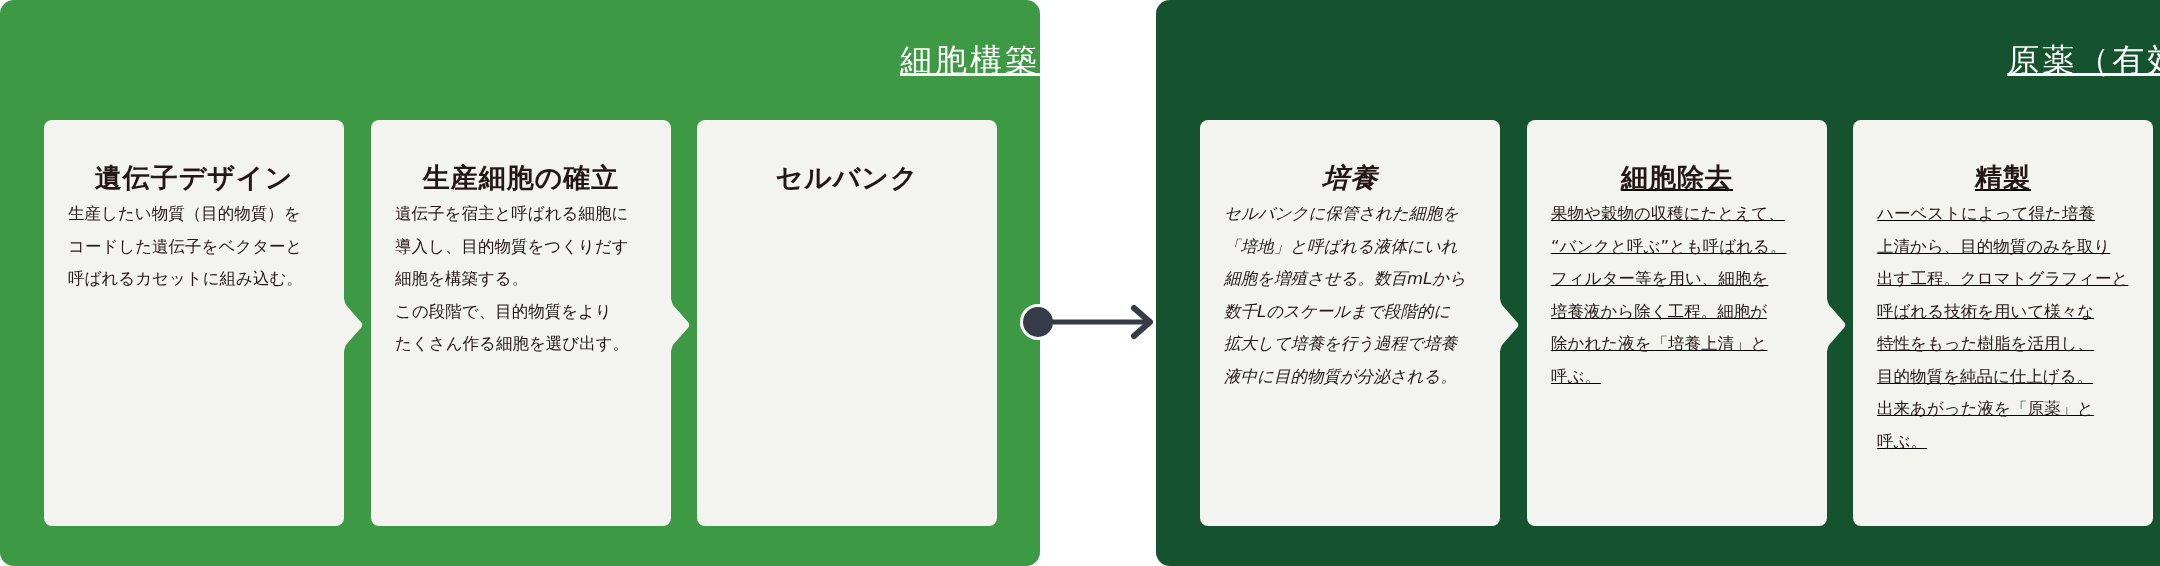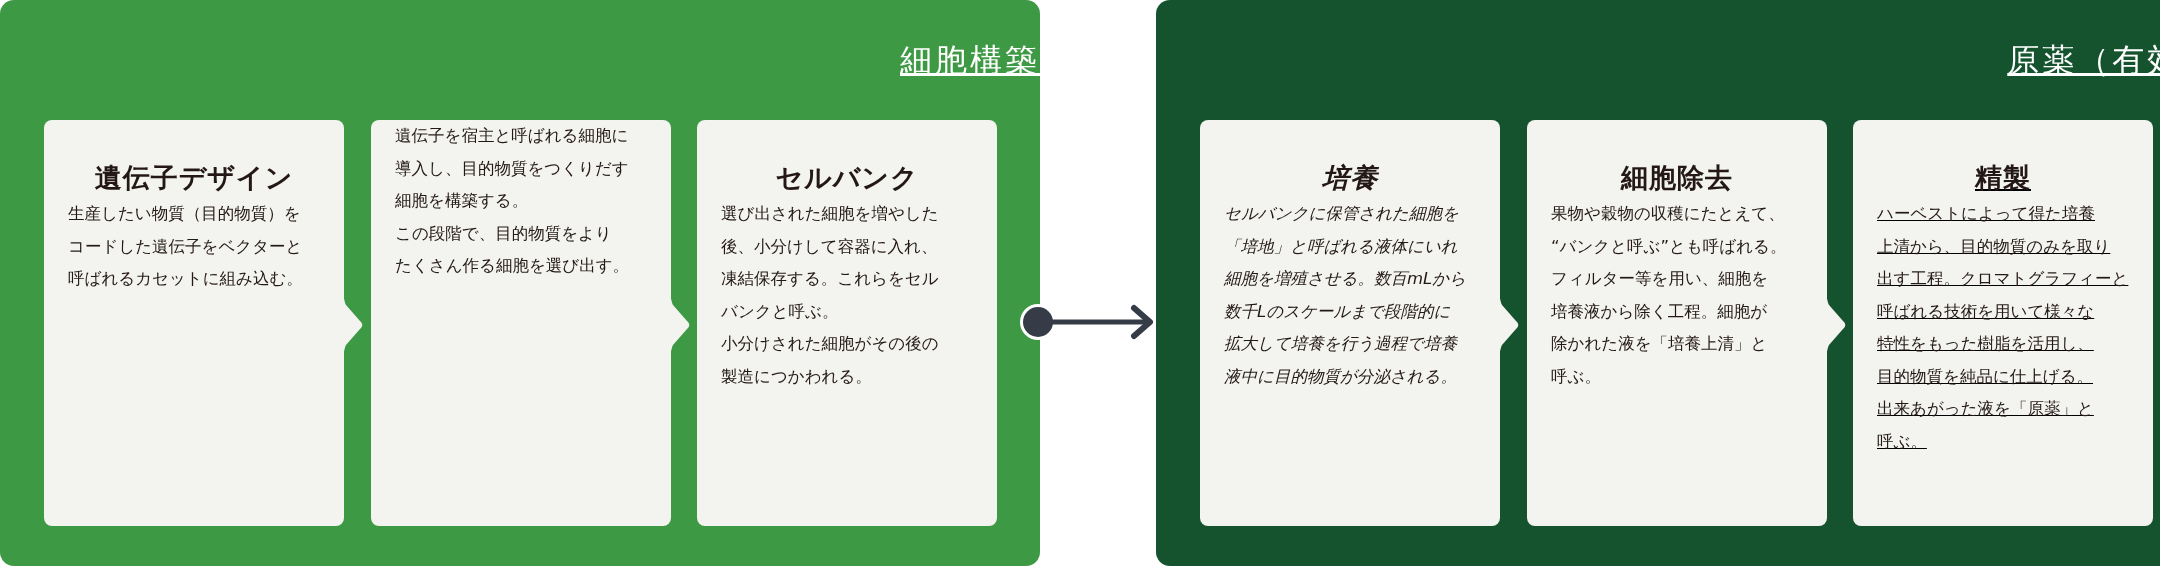--- a/index.html
+++ b/index.html
@@ -29,58 +29,53 @@
     <div class="card-title">遺伝子デザイン</div>
     <div class="card-body">生産したい物質（目的物質）を
 コードした遺伝子をベクターと
 呼ばれるカセットに組み込む。</div>
     <svg class="notch" viewBox="0 0 22 60">
       <path d="M0 0 C2 0 2 6 4 10 L18 26 C21 29 21 31 18 34 L4 50 C2 54 2 60 0 60 Z" fill="#f3f3ef"></path>
     </svg>
   </div>
 
   <div class="card" style="left:371px;">
+    <div class="card-title">生産細胞の確立</div>
     <div class="card-body">遺伝子を宿主と呼ばれる細胞に
 導入し、目的物質をつくりだす
 細胞を構築する。
 この段階で、目的物質をより
 たくさん作る細胞を選び出す。</div>
     <svg class="notch" viewBox="0 0 22 60">
       <path d="M0 0 C2 0 2 6 4 10 L18 26 C21 29 21 31 18 34 L4 50 C2 54 2 60 0 60 Z" fill="#f3f3ef"></path>
     </svg>
   </div>
 
   <div class="card" style="left:697px;font-family:Liberation Serif, serif;">
     <div class="card-title">セルバンク</div>
-    <div class="card-body">選び出された細胞を増やした
-後、小分けして容器に入れ、
-凍結保存する。これらをセル
-バンクと呼ぶ。
-小分けされた細胞がその後の
-製造につかわれる。</div>
   </div>
 </div>
 
 <div class="panel panel-right">
   <div class="panel-title">原薬（有効成分）の製造</div>
 
   <div class="card" style="left:44px;font-style:italic;">
     <div class="card-title">培養</div>
     <div class="card-body">セルバンクに保管された細胞を
 「培地」と呼ばれる液体にいれ
 細胞を増殖させる。数百mLから
 数千Lのスケールまで段階的に
 拡大して培養を行う過程で培養
 液中に目的物質が分泌される。</div>
     <svg class="notch" viewBox="0 0 22 60">
       <path d="M0 0 C2 0 2 6 4 10 L18 26 C21 29 21 31 18 34 L4 50 C2 54 2 60 0 60 Z" fill="#f3f3ef"></path>
     </svg>
   </div>
 
-  <div class="card" style="left:371px;">
+  <div class="card" style="left:371px;text-decoration:underline;">
     <div class="card-title">細胞除去</div>
     <div class="card-body">果物や穀物の収穫にたとえて、
 “バンクと呼ぶ”とも呼ばれる。
 フィルター等を用い、細胞を
 培養液から除く工程。細胞が
 除かれた液を「培養上清」と
 呼ぶ。</div>
     <svg class="notch" viewBox="0 0 22 60">
       <path d="M0 0 C2 0 2 6 4 10 L18 26 C21 29 21 31 18 34 L4 50 C2 54 2 60 0 60 Z" fill="#f3f3ef"></path>
     </svg>

